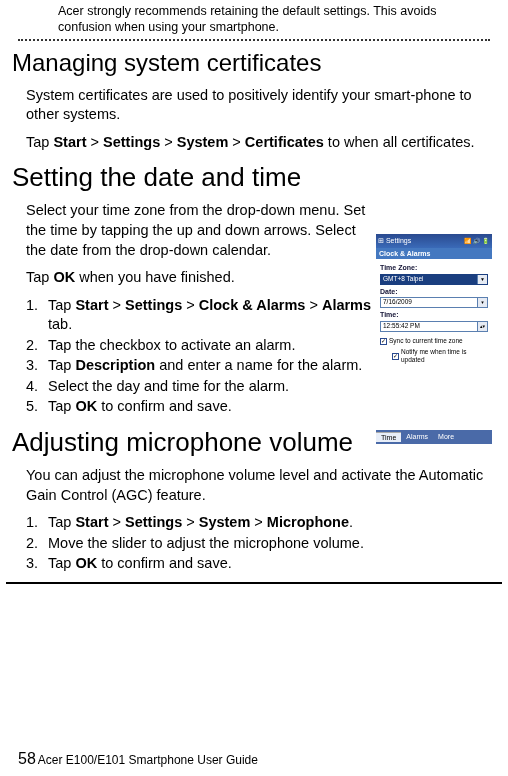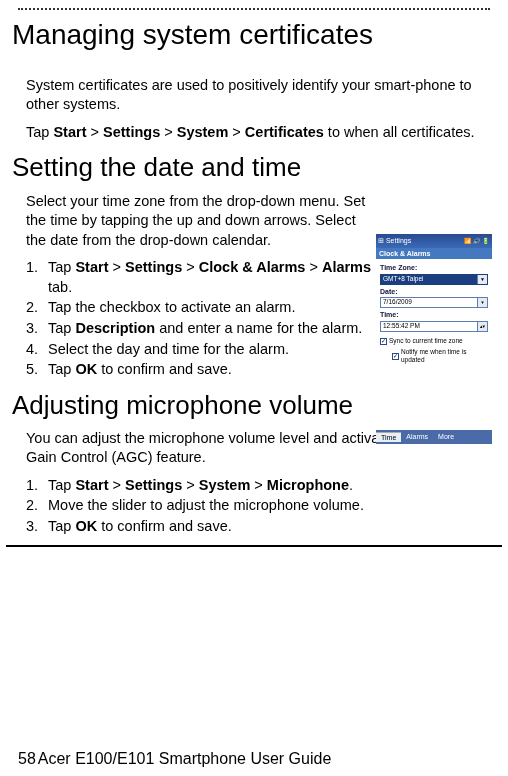--- a/index.html
+++ b/index.html
@@ -18,23 +18,23 @@
     font-size: 12.5px;
     line-height: 1.25;
     margin: 0 6px 3px 46px;
   }
   .dotline {
     border: none;
     border-top: 2px dotted #333;
     margin: 4px 6px 6px 6px;
   }
   h2 {
-    font-size: 28px;
+    font-size: 24px;
     font-weight: 400;
-    margin: 4px 0 22px 0;
+    margin: 4px 0 6px 0;
   }
   h1 {
     font-size: 26px;
     font-weight: 400;
     margin: 6px 0 6px 0;
   }
   .body-text { margin: 0 6px 8px 14px; }
   .narrow { margin-right: 130px; }
   strong { font-weight: 700; }
   ol {
@@ -125,36 +125,40 @@
   hr.footline { border: none; border-top: 2px solid #000; margin: 8px 6px 0 6px; }
   .footer {
     position: absolute;
     left: 0; right: 0; bottom: 6px;
     display: flex;
     align-items: baseline;
     padding: 0 18px;
     gap: 2px;
   }
   .footer .num { font-size: 16px; }
-  .footer .guide { font-size: 16px; }
+  .footer .guide { font-size: 12px; }
 </style>
 </head>
 <body>
 
 <div class="page">
+  <p class="note">Acer strongly recommends retaining the default settings. This avoids confusion when using your smartphone.</p>
   <hr class="dotline">
 
   <h2>Managing system certificates</h2>
   <p class="body-text">System certificates are used to positively identify your smart-phone to other systems.</p>
   <p class="body-text">
     <span>Tap </span><strong>Start</strong><span> &gt; </span><strong>Settings</strong><span> &gt; </span><strong>System</strong><span> &gt; </span><strong>Certificates</strong><span> to when all certificates.</span>
   </p>
 
   <h1>Setting the date and time</h1>
   <p class="body-text narrow">Select your time zone from the drop-down menu. Set the time by tapping the up and down arrows. Select the date from the drop-down calendar.</p>
+  <p class="body-text narrow">
+    <span>Tap </span><strong>OK</strong><span> when you have finished.</span>
+  </p>
 
   <ol>
     <li class="li-narrow">
       <span>Tap </span><strong>Start</strong><span> &gt; </span><strong>Settings</strong><span> &gt; </span><strong>Clock &amp; Alarms</strong><span> &gt; </span><strong>Alarms</strong><span> tab.</span>
     </li>
     <li>Tap the checkbox to activate an alarm.</li>
     <li>
       <span>Tap </span><strong>Description</strong><span> and enter a name for the alarm.</span>
     </li>
     <li>Select the day and time for the alarm.</li>

